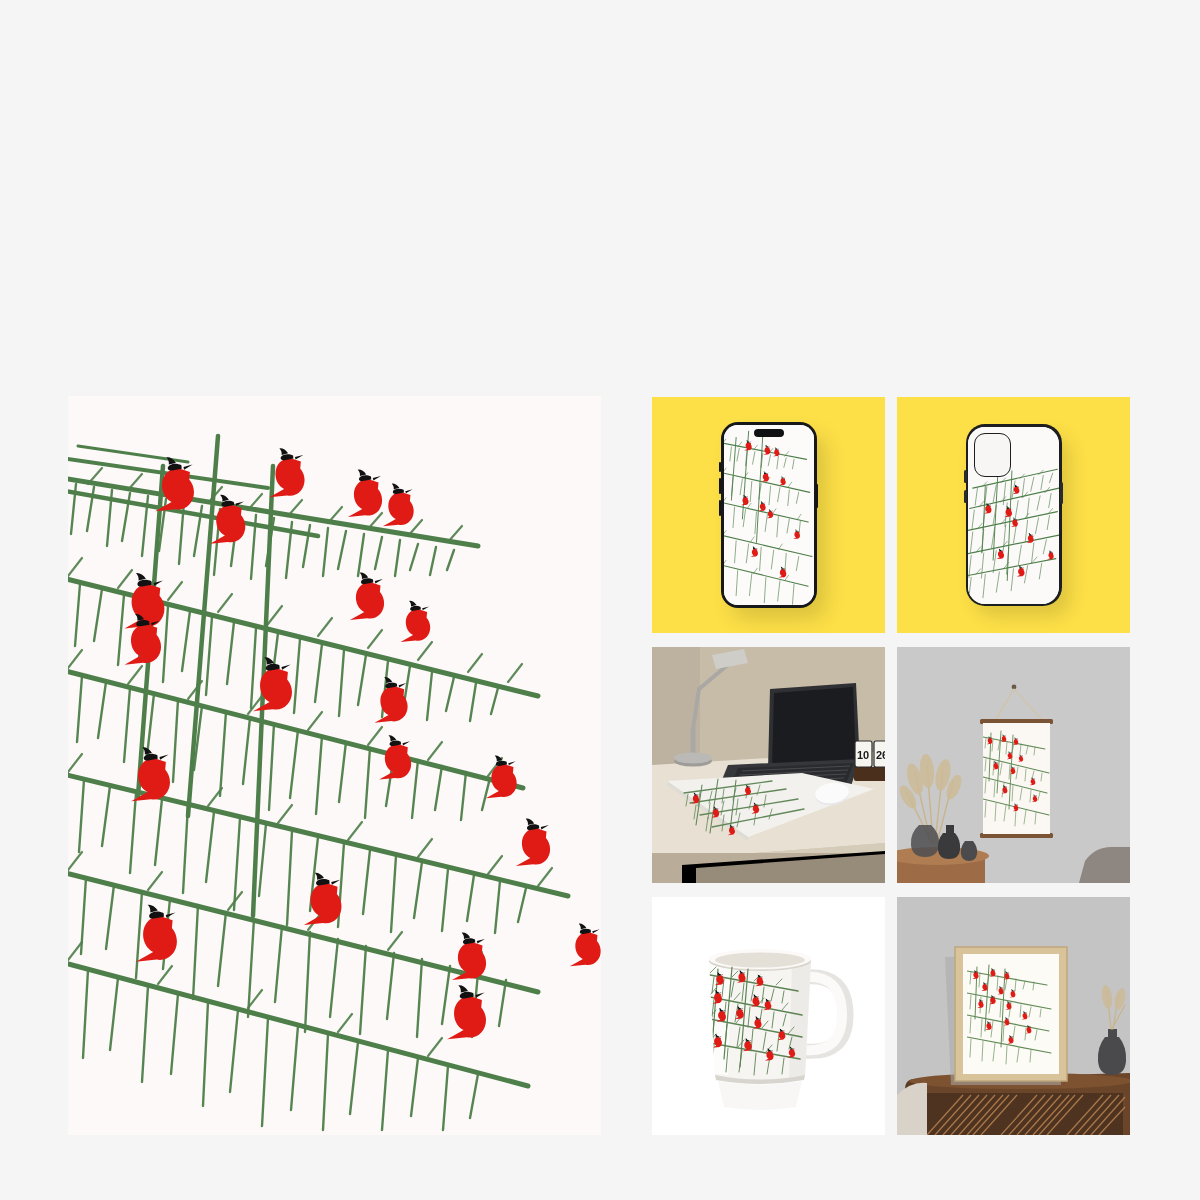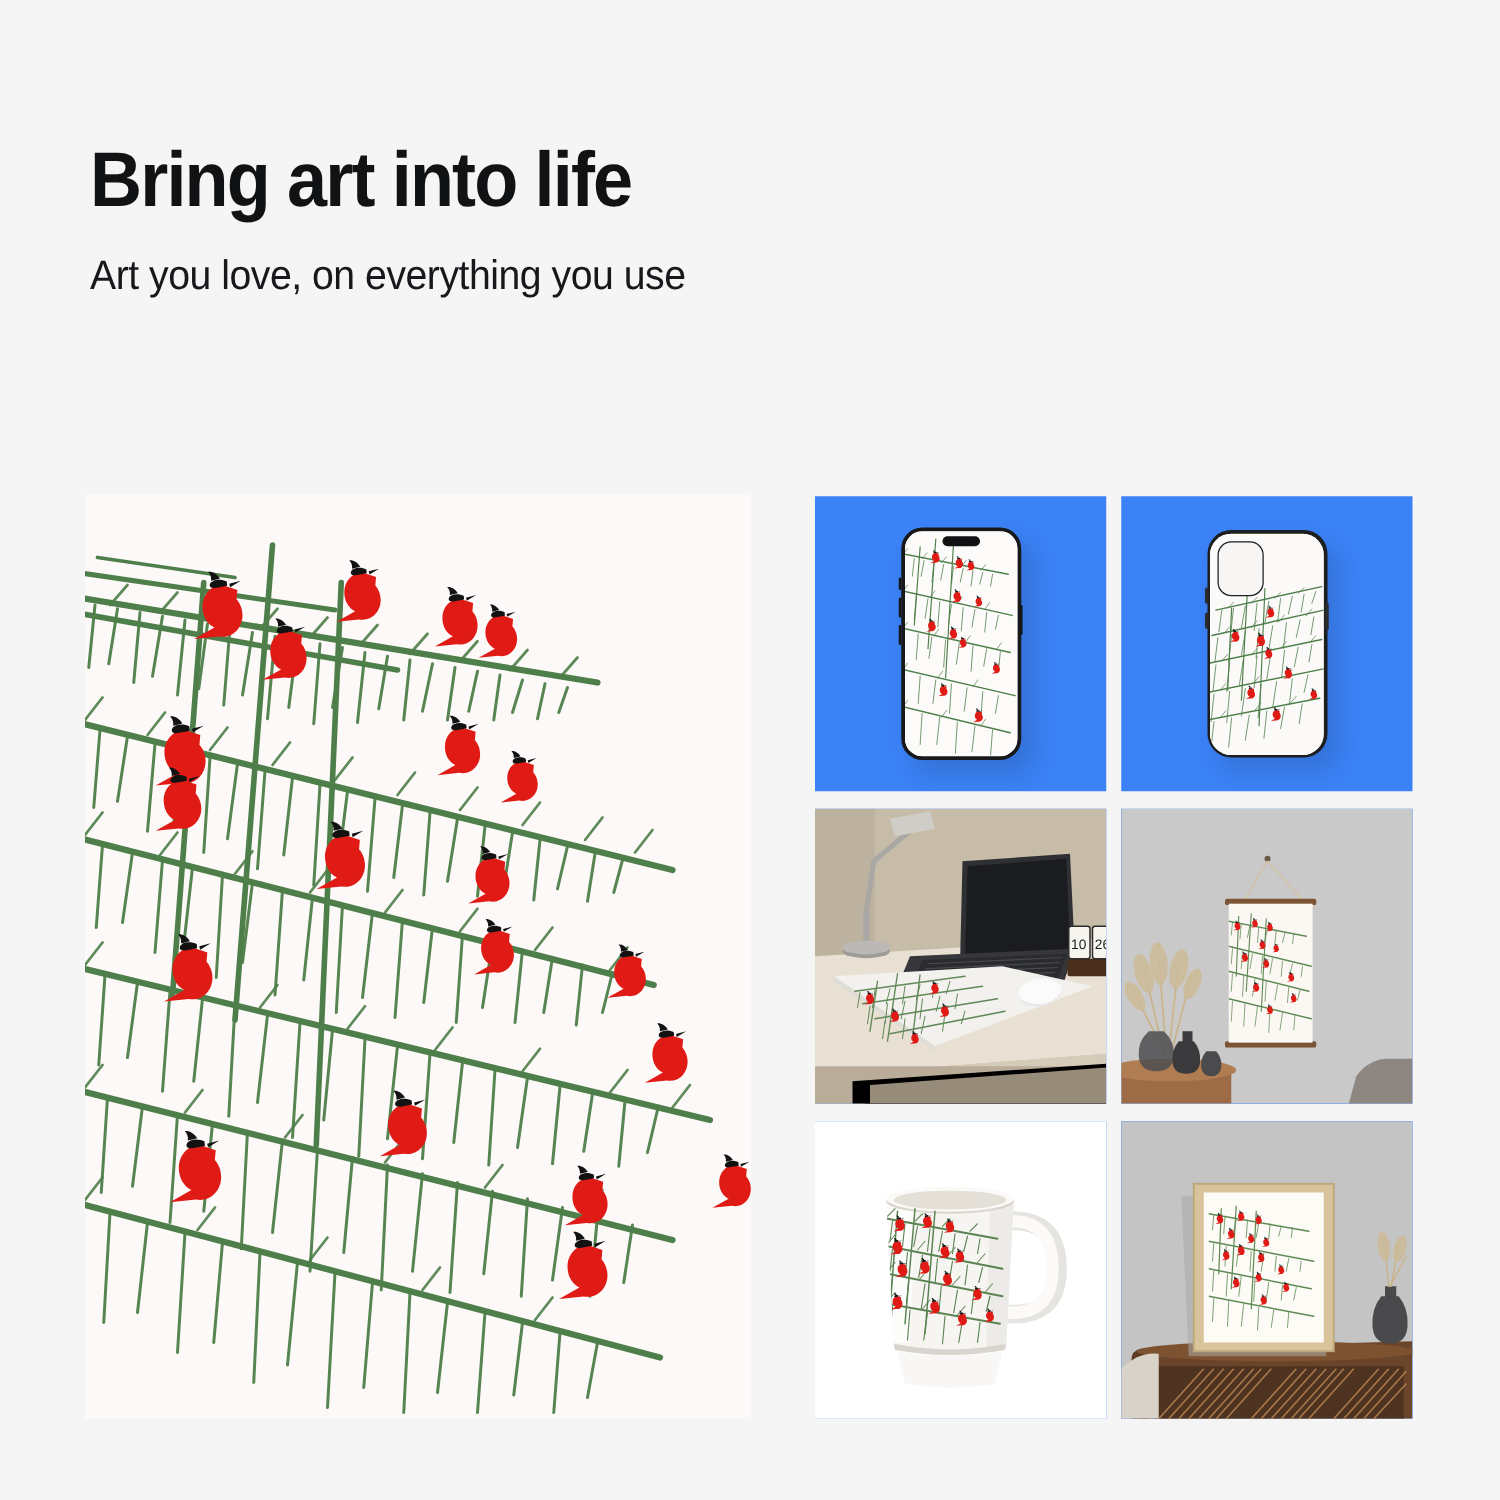--- a/index.html
+++ b/index.html
@@ -47,21 +47,21 @@
   .hero-panel .artwork{position:absolute;left:0;top:0;width:100%;height:100%;}
 
   .tiles{
     position:absolute;left:584px;top:1px;
     width:484px;height:738px;
     display:grid;
     grid-template-columns:233px 233px;
     grid-template-rows:236px 236px 238px;
     gap:14px 12px;
   }
-  .tile{background:#3b82f6;position:relative;overflow:hidden;}
+  .tile{background:#fde047;position:relative;overflow:hidden;font-weight:bold;}
 
   
   .phone-wrap{position:absolute;left:0;top:0;width:100%;height:100%;}
   .phone{
     position:absolute;left:50%;top:50%;
     width:96px;height:186px;
     transform:translate(-50%,-50%);
     background:#17181a;
     border-radius:17px;
     padding:3px;
@@ -110,24 +110,20 @@
   .mug-wrap{position:absolute;inset:0;background:#fff;}
 
   
   svg{display:block;}
 </style>
 </head>
 <body>
 
 <div class="page">
 
-  <div class="header">
-    <h1 class="headline">Bring art into life</h1>
-    <p class="subhead">Art you love, on everything you use</p>
-  </div>
 
   <div class="gallery">
 
     <div class="hero-panel">
       <svg class="artwork" viewBox="0 0 533 739" preserveAspectRatio="xMidYMid slice">
         <defs>
           <g id="bird">
             <path d="M0,0 c-5.2,0 -9.4,4.4 -9.4,10.2 c0,4.4 2.2,8.2 5.6,9.8 l-9.6,5.4 l11.6,-1.2
                      c0.6,0.1 1.2,0.2 1.8,0.2 c5.2,0 9.4,-4.4 9.4,-10.2 c0,-2.9 -1.1,-5.6 -2.8,-7.5
                      l0.4,-4.4 Z" fill="#e01b16"></path>

